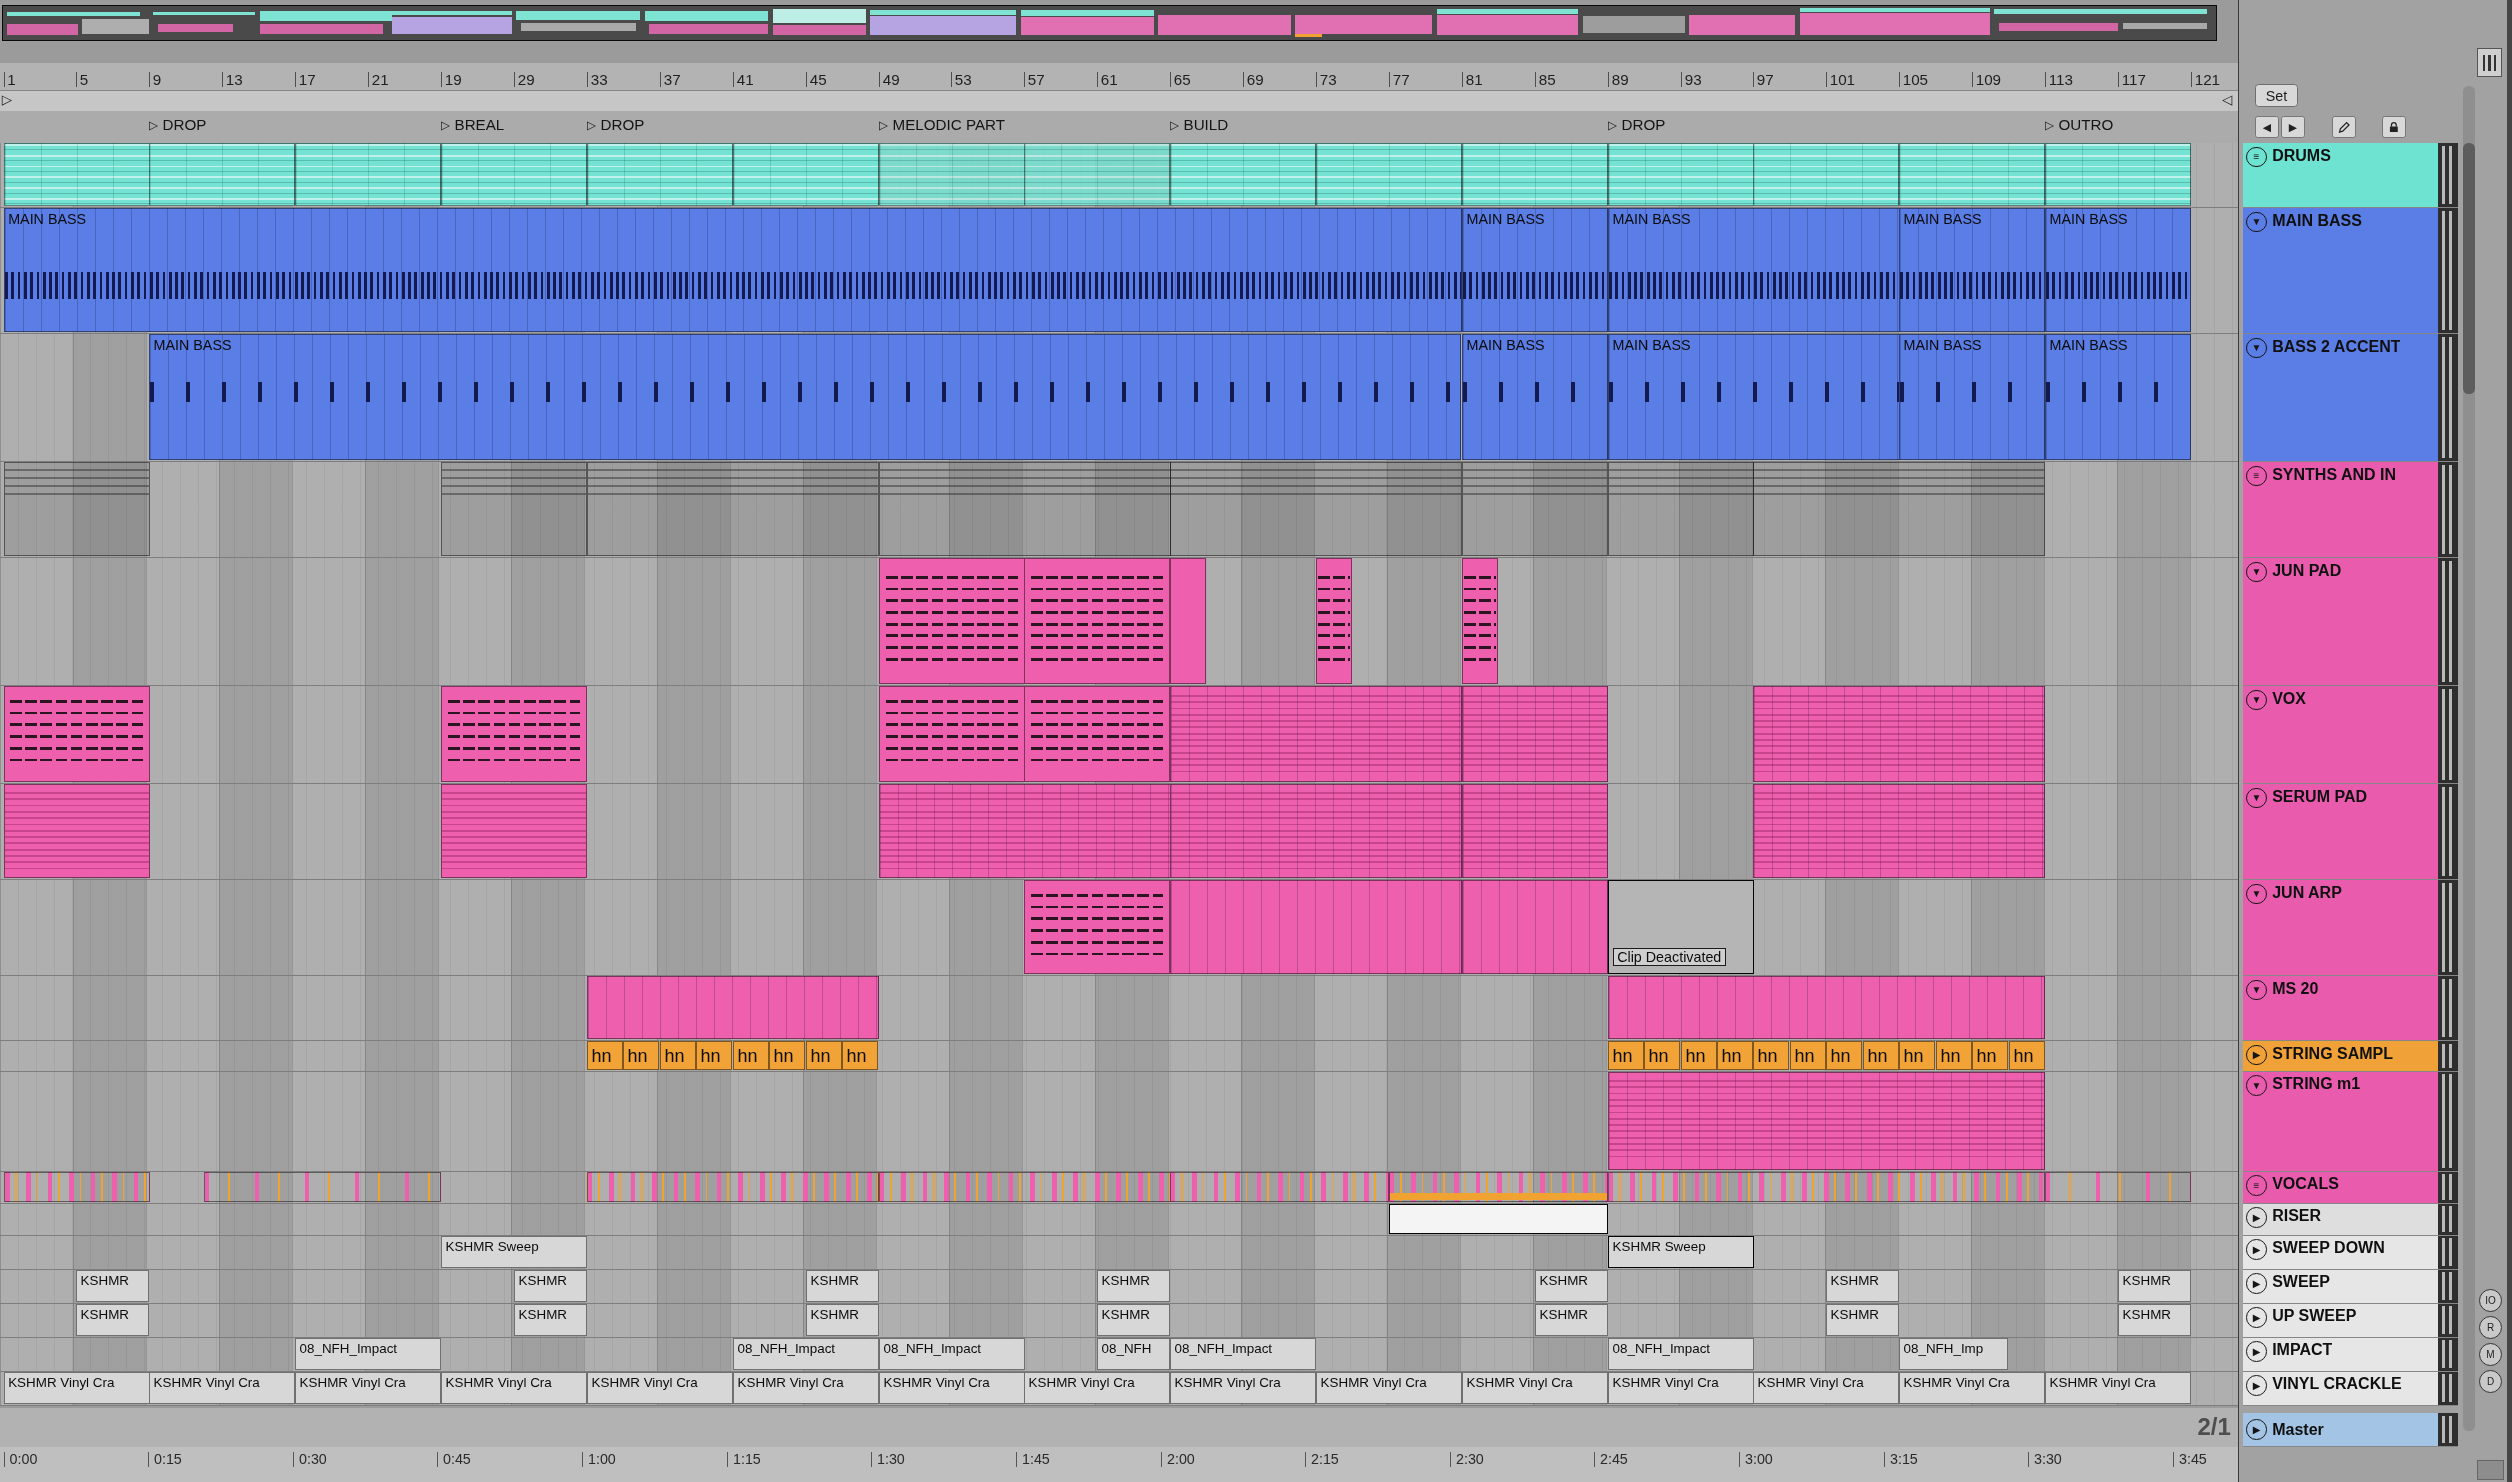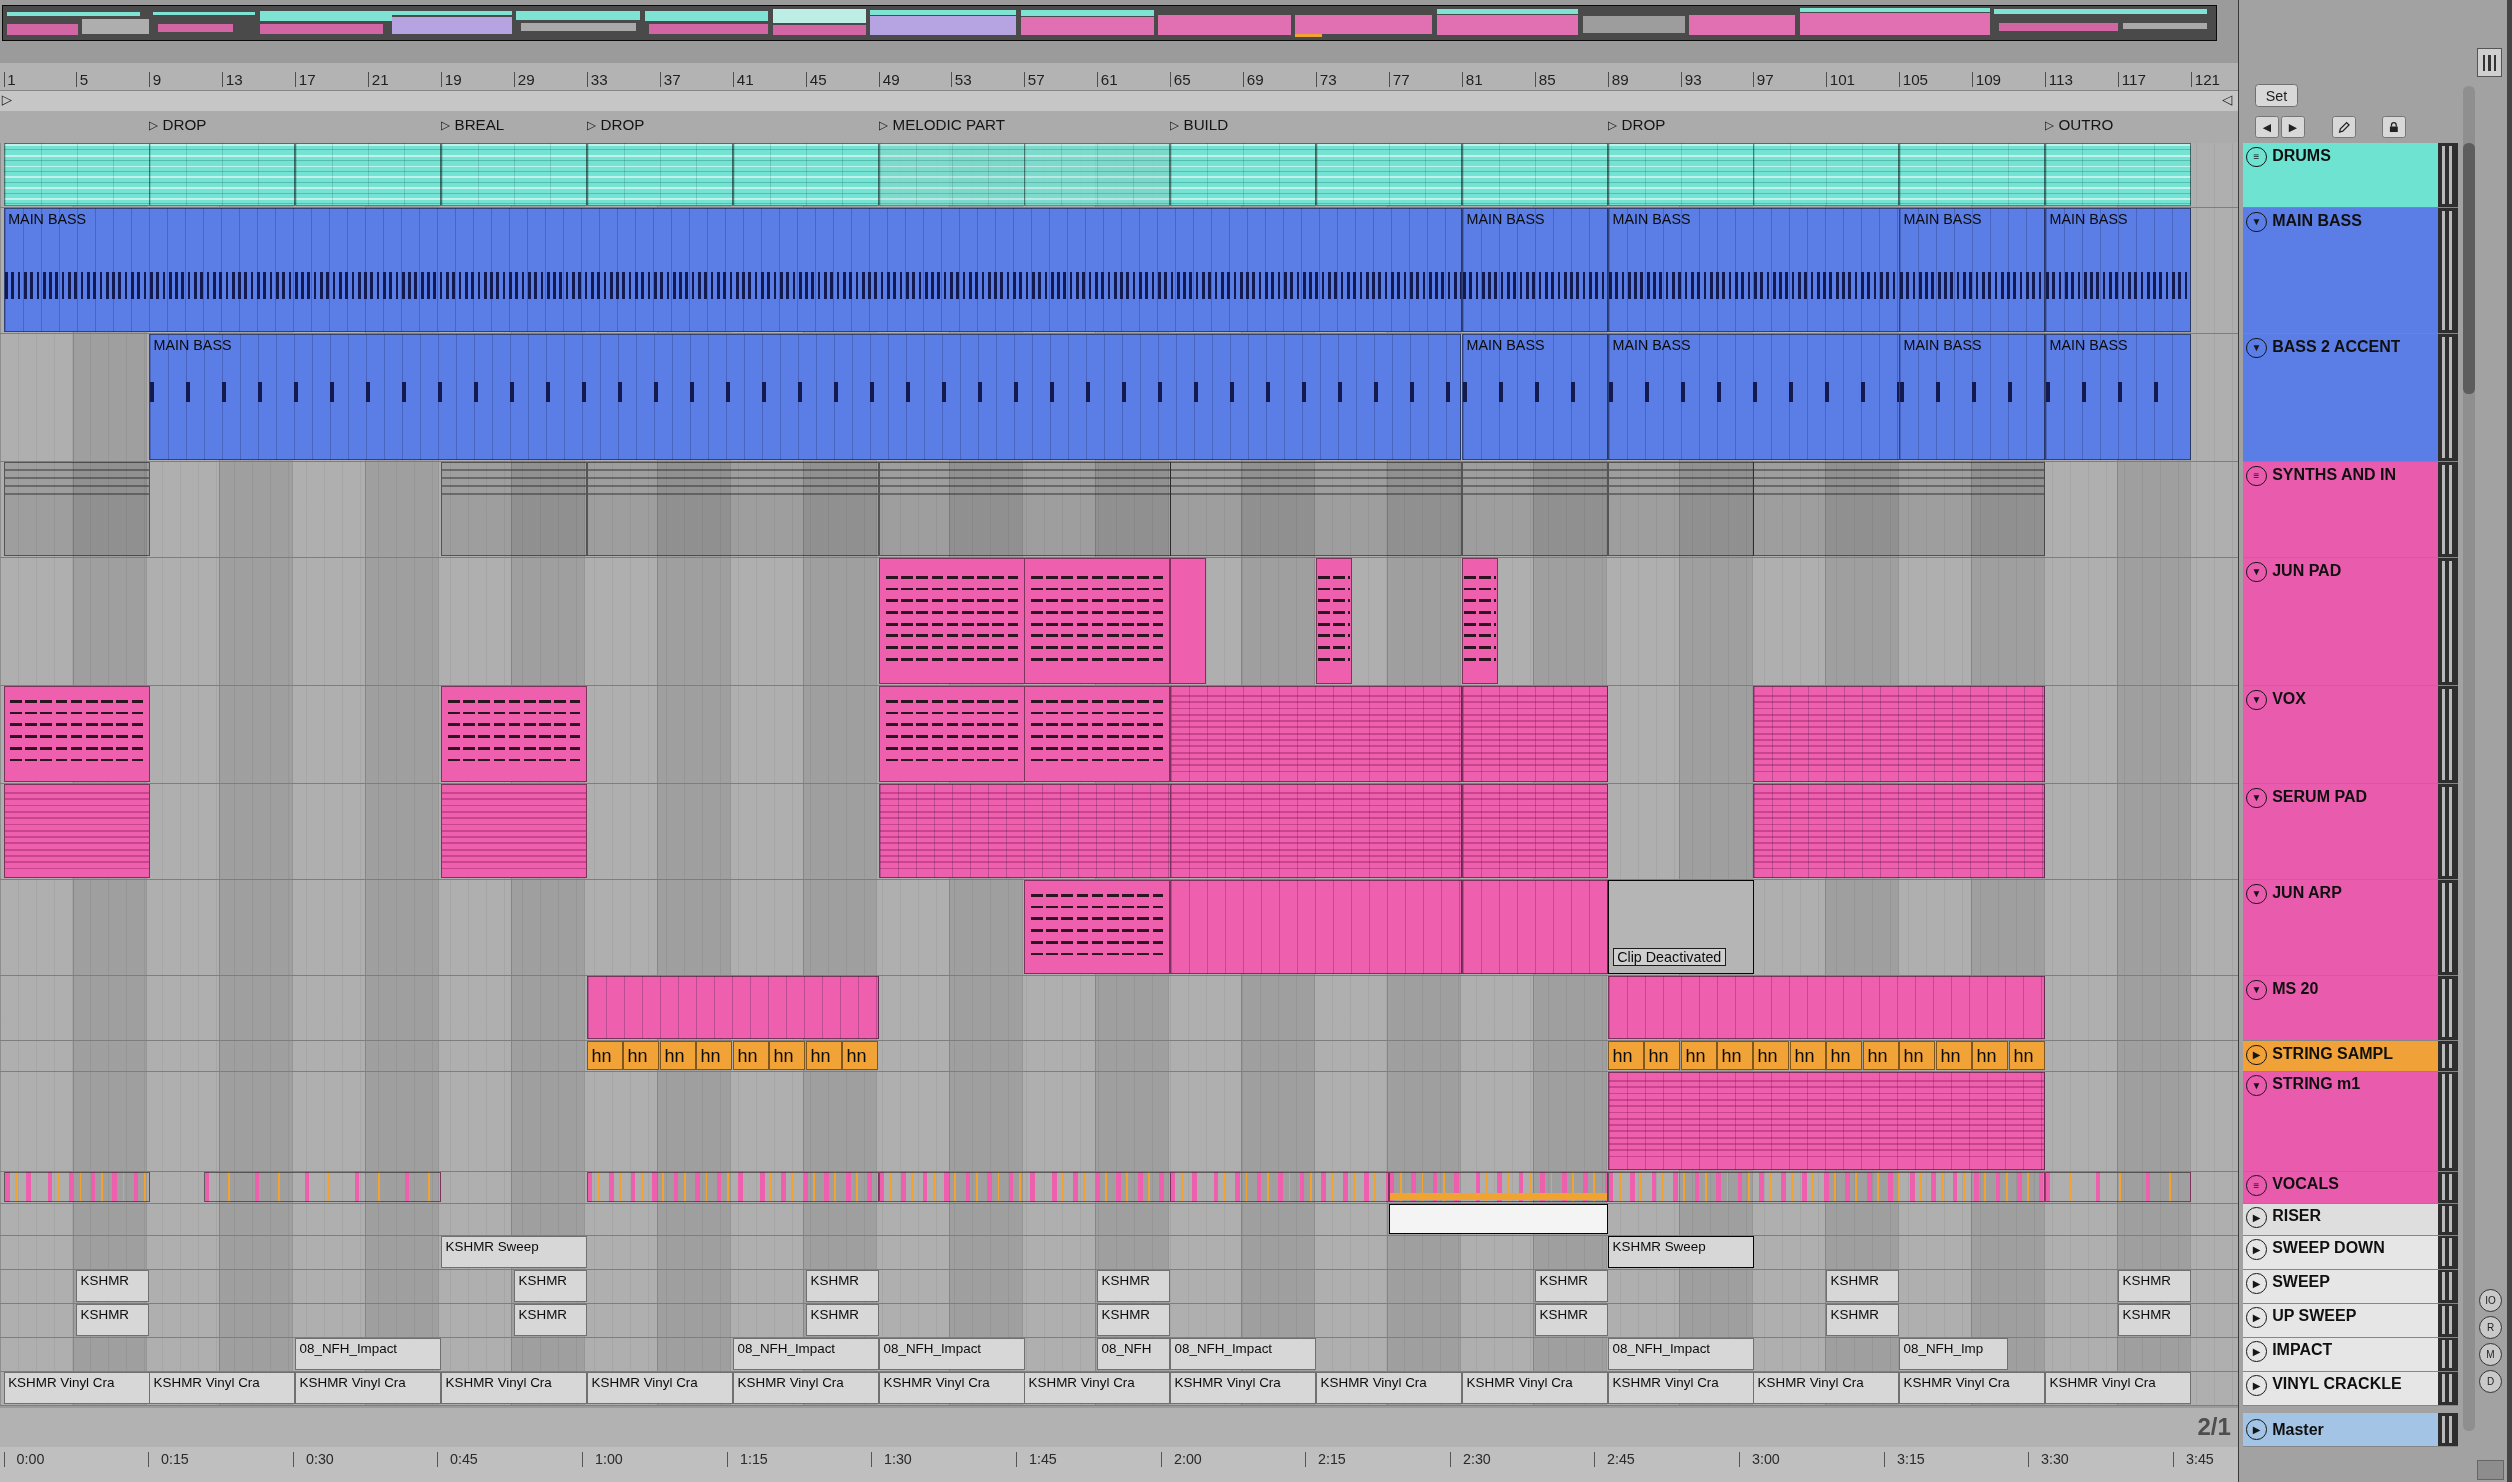--- a/index.html
+++ b/index.html
@@ -82,21 +82,21 @@
   .st-vocal-sparse{background-image:repeating-linear-gradient(to right, #ee5fae 0 3.6px, transparent 3.6px 23px,
       #f0a330 23px 25px, transparent 25px 50px);}
   .st-orange-bottom::before{content:"";position:absolute;left:0;right:0;bottom:0.9px;height:6.3px;background:#f0a330;}
 
   
   #master-row{position:absolute;left:0;top:1408px;width:2238px;height:39px;background:#b2b2b2;
     border-bottom:0.9px solid #808080;}
   #pos{position:absolute;right:7.2px;top:5.4px;font-size:24px;font-weight:bold;color:#4e4e4e;}
   #time-ruler{position:absolute;left:0;top:1447px;width:2238px;height:36px;background:#bfbfbf;}
   .time-label{position:absolute;top:5.4px;font-size:14.3px;color:#2a2a2a;border-left:0.9px solid #565656;
-    padding-left:12px;line-height:1;white-space:nowrap;text-align:right;}
+    padding-left:5px;line-height:1;white-space:nowrap;text-align:right;}
 
   
   #right-region{position:absolute;left:2238px;top:0;width:274px;height:1483px;background:#a2a2a2;
     border-left:1.8px solid #3a3a3a;box-sizing:border-box;}
   #set-btn{position:absolute;left:16px;top:84px;width:43px;height:23px;background:#d8d8d8;
     border:0.9px solid #6f6f6f;border-radius:3.6px;font-size:14.3px;color:#1d1d1d;font-family:inherit;
     display:flex;align-items:center;justify-content:center;padding:0;}
   .nav-btn{position:absolute;top:116px;width:24px;height:22.4px;background:#d8d8d8;border:0.9px solid #777;
     border-radius:2.7px;display:flex;align-items:center;justify-content:center;font-size:10.8px;color:#222;
     padding:0;font-family:inherit;}

